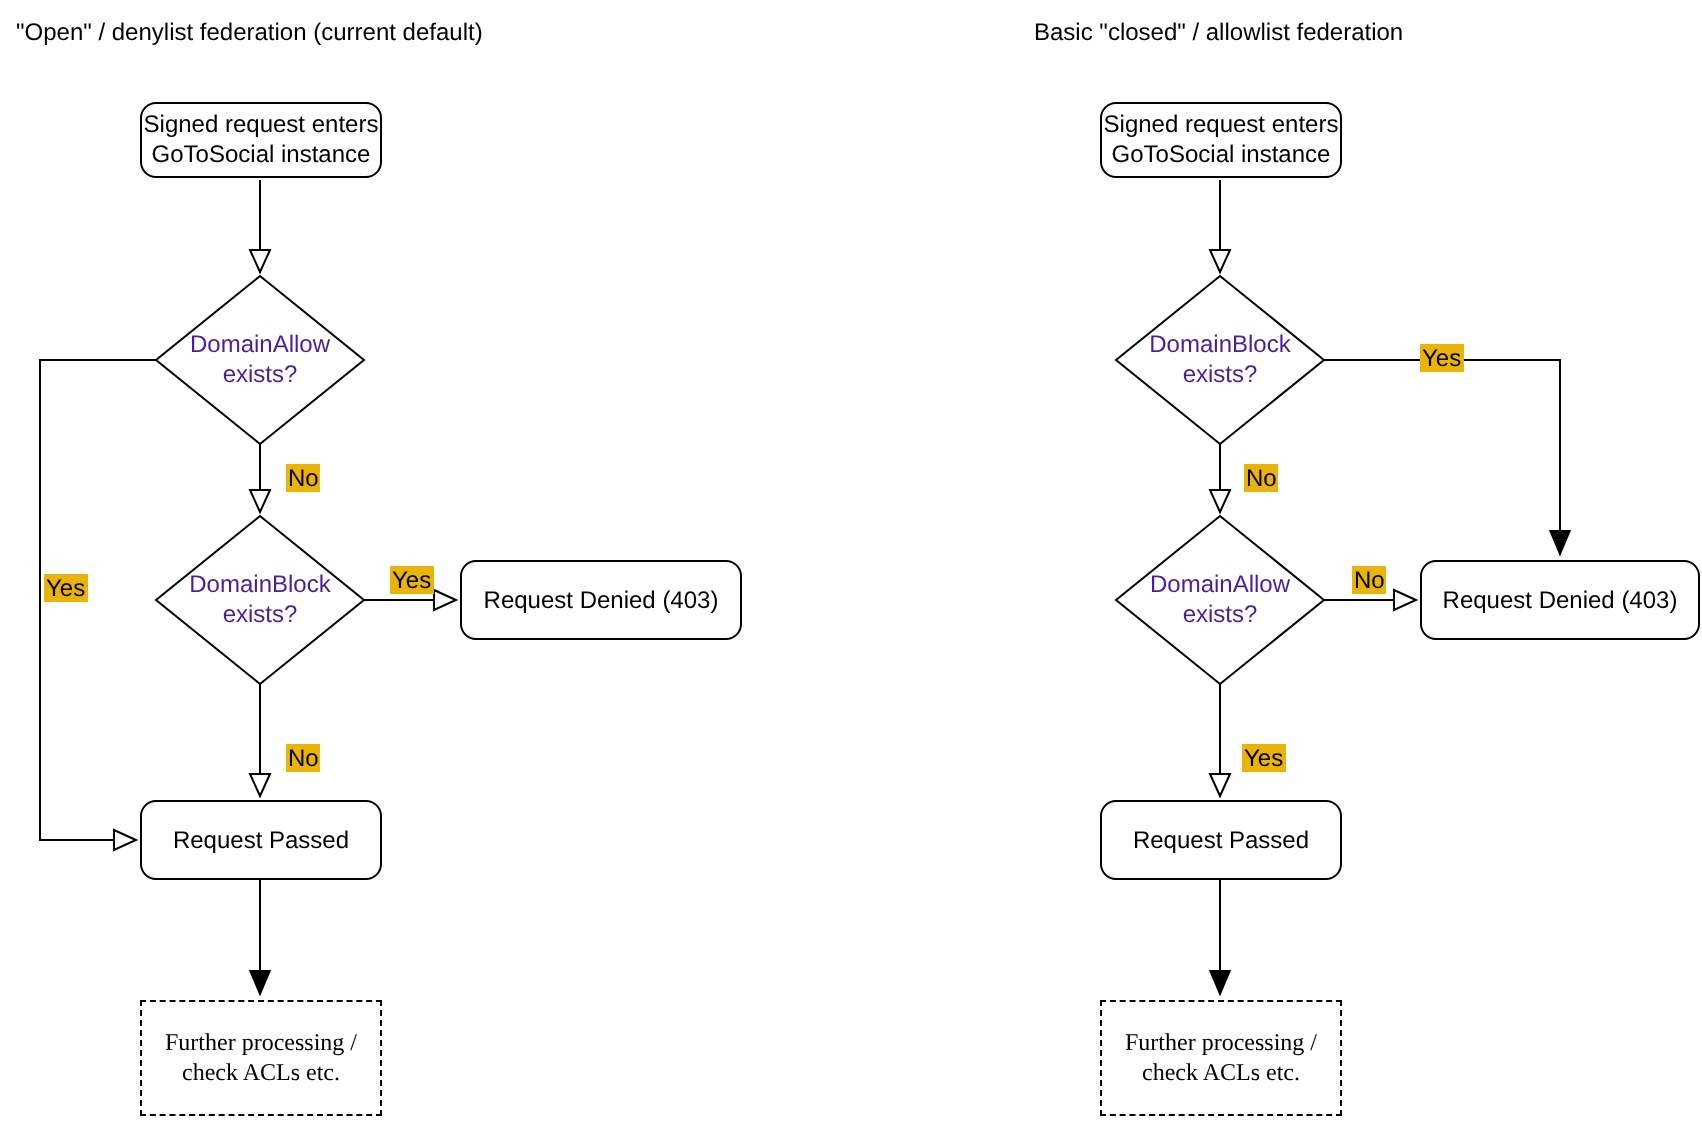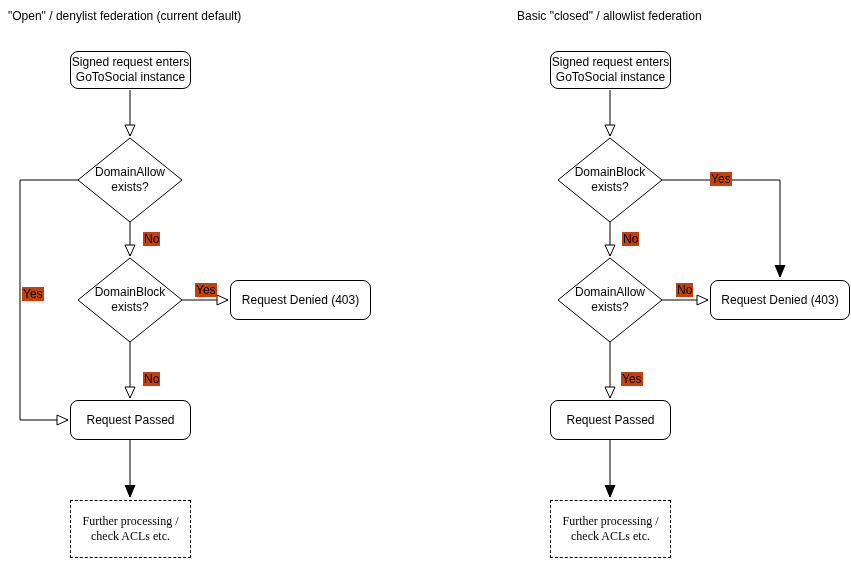--- a/index.html
+++ b/index.html
@@ -54,28 +54,28 @@
   }
   .box.rounded { border-radius: 8px; }
   .box.dashed  { border-style: dashed; border-radius: 0; font-family: Liberation Serif, serif; }
   .box span { display: block; white-space: nowrap; }
   .diamond-label {
     position: absolute;
     width: 104px;
     text-align: center;
     font-size: 12px;
     line-height: 15px;
-    color: #000000;
+    color: #4c1d95;
   }
   .diamond-label span { display: block; white-space: nowrap; }
   .edge-label {
     position: absolute;
     font-size: 12px;
     line-height: 14px;
-    background: #c2410c;
+    background: #eab308;
     padding: 0 1px;
     white-space: nowrap;
     color: #000000;
   }
 </style>
 </head>
 <body>
 
 <div class="canvas">
 

